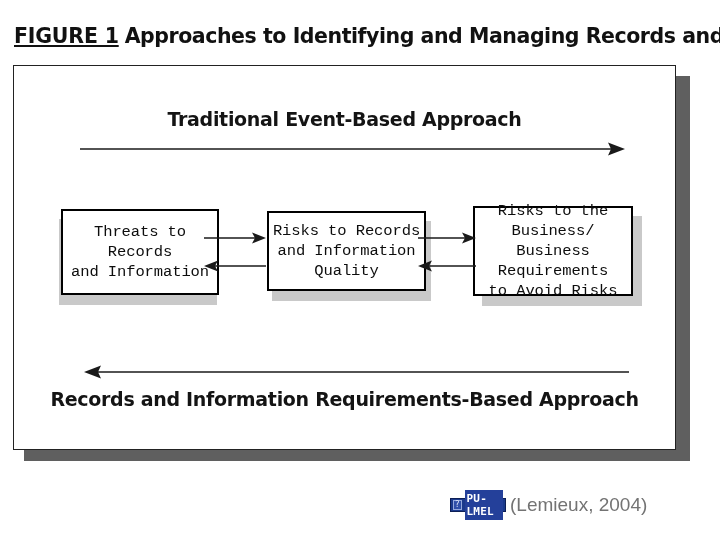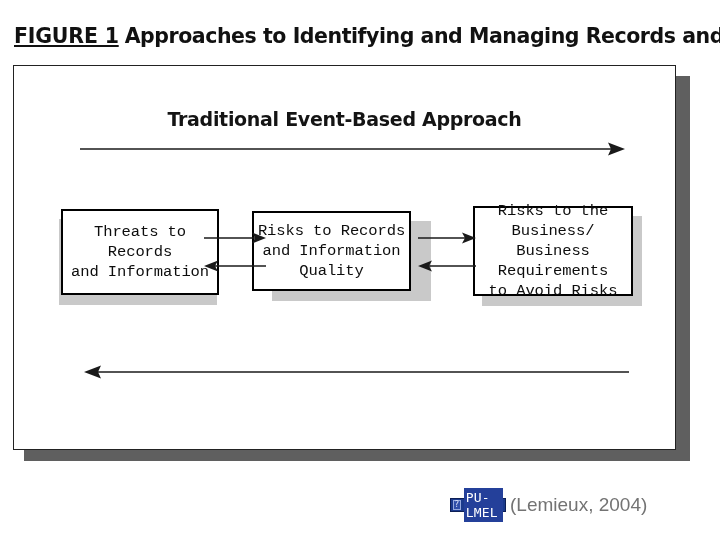--- a/index.html
+++ b/index.html
@@ -97,21 +97,21 @@
   }
   .flow-box-shadow {
     position: absolute;
     background: #c9c9c9;
     z-index: 2;
   }
 
   #flow-box-threats       { left: 35px;  top: 143px; width: 158px; height: 86px; margin-left: 12px; }
   #flow-box-threats-shadow{ left: 45px;  top: 153px; width: 158px; height: 86px; }
 
-  #flow-box-quality       { left: 238px; top: 145px; width: 159px; height: 80px; }
+  #flow-box-quality       { left: 253px; top: 145px; width: 159px; height: 80px; }
   #flow-box-quality-shadow{ left: 258px; top: 155px; width: 159px; height: 80px; }
 
   #flow-box-business      { left: 459px; top: 140px; width: 160px; height: 90px; }
   #flow-box-business-shadow{left: 468px; top: 150px; width: 160px; height: 90px; }
 
   
   .connector {
     position: absolute;
     height: 14px;
     z-index: 4;
@@ -149,24 +149,25 @@
     box-sizing: border-box;
     color: #dfe6f8;
     font-size: 8px;
     line-height: 8px;
     text-align: center;
     font-family: "DejaVu Sans", sans-serif;
   }
   #source-logo-text {
     color: #ffffff;
     font-family: "DejaVu Sans Mono", monospace;
-    font-size: 13px;
+    font-size: 11px;
     letter-spacing: 0.2px;
     background: #24409a;
     padding: 2px 2px;
+    font-weight: bold;
   }
   #citation-text {
     font-family: "Liberation Sans", sans-serif;
     font-size: 19px;
     color: #737373;
     white-space: nowrap;
   }
 </style>
 </head>
 <body>
@@ -235,20 +236,21 @@
     </svg>
   </div>
 
   <div class="long-arrow" id="bottom-direction-arrow">
     <svg width="545" height="18" viewBox="0 0 545 18">
       <line x1="11" y1="9" x2="545" y2="9" stroke="#1a1a1a" stroke-width="1.4"></line>
       <polygon points="0,9 17,2.5 14,9 17,15.5" fill="#1a1a1a"></polygon>
     </svg>
   </div>
 
+  <div class="approach-label" id="bottom-approach-label">Records and Information Requirements-Based Approach</div>
 
 </div>
 
 <div id="citation-row">
   <div id="source-logo-badge">
     <div id="source-logo-glyph">?</div>
     <div id="source-logo-text">PU-LMEL</div>
   </div>
   <div id="citation-text">(Lemieux, 2004)</div>
 </div>

